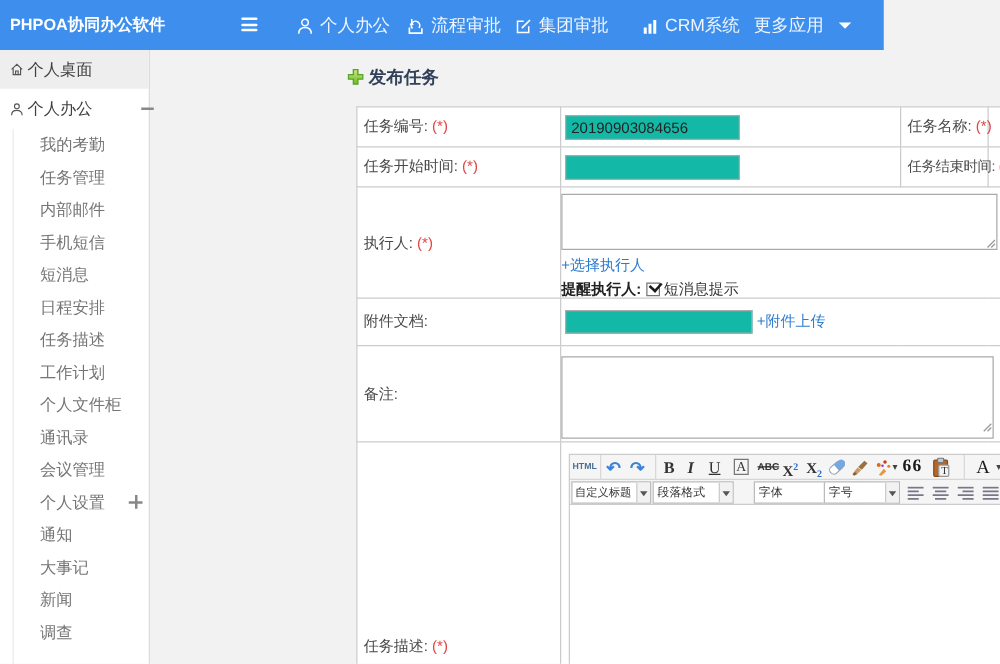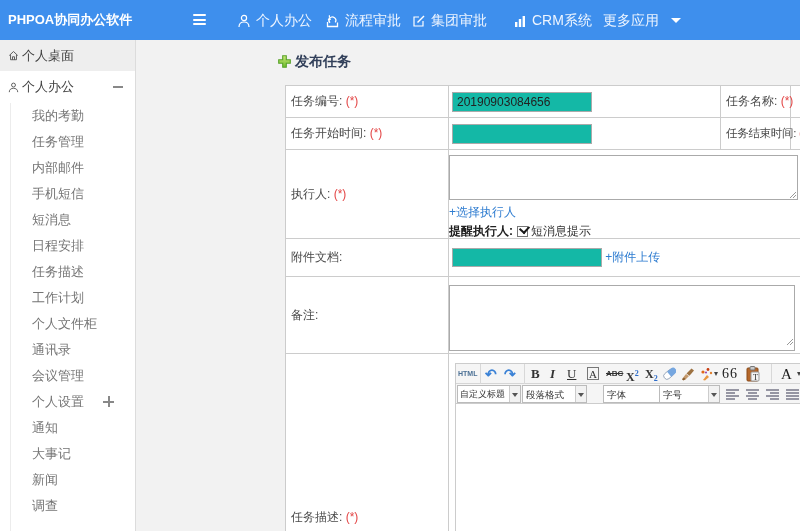--- a/index.html
+++ b/index.html
@@ -1,26 +1,26 @@
 <!DOCTYPE html>
 <html><head>
 <meta charset="utf-8">
 <style>
 * { margin:0; padding:0; box-sizing:border-box; }
 html,body { width:800px; height:531px; overflow:hidden; font-family:"Liberation Sans",sans-serif; background:#f2f2f2; }
 
-.hdr { position:absolute; left:0; top:0; width:800px; height:40px; background:#3e8fed; }
+.hdr { position:absolute; left:0; top:0; width:707px; height:40px; background:#3e8fed; }
 .logo { position:absolute; left:8px; top:0; height:40px; line-height:40px; color:#fff; font-size:13px; font-weight:bold; }
 .burger { position:absolute; left:193px; top:14px; width:13px; height:12px; }
 .burger i { display:block; height:2px; background:#fff; margin-bottom:2.5px; border-radius:1px; }
 .nav-item { position:absolute; top:0; height:40px; line-height:40px; color:#eef5ff; font-size:14px; white-space:nowrap; }
 .nav-item svg { vertical-align:-3px; margin-right:5px; }
 .caret { display:inline-block; margin-left:12px; width:0; height:0; border-left:5px solid transparent; border-right:5px solid transparent; border-top:5px solid #fff; vertical-align:2px; }
 
-.sidebar { position:absolute; left:0; top:40px; width:136px; height:491px; background:#fff; border-right:1px solid #dcdcdc; }
+.sidebar { position:absolute; left:0; top:40px; width:120px; height:491px; background:#fff; border-right:1px solid #dcdcdc; }
 .sb-top { height:31px; line-height:31px; background:#eeeeee; color:#404040; font-size:13px; padding-left:22px; position:relative; }
 .sb-par { height:32px; line-height:32px; color:#404040; font-size:13px; padding-left:22px; position:relative; }
 .sb-ico { position:absolute; left:8px; top:50%; margin-top:-5.5px; line-height:0; } .sb-ico svg { display:block; }
 .sb-minus { position:absolute; left:113px; top:15px; width:10px; height:1.6px; background:#888; }
 .sb-sub { position:relative; }
 .sb-sub:before { content:""; position:absolute; left:10px; top:0; bottom:-130px; width:1px; background:#ececec; }
 .sb-sub div { height:26px; line-height:26px; font-size:13px; color:#757575; padding-left:32px; position:relative; white-space:nowrap; }
 .sb-plus { position:absolute; left:103px; top:7px; width:11px; height:11px; }
 .sb-plus:before { content:""; position:absolute; left:0; top:5px; width:11px; height:1.6px; background:#888; }
 .sb-plus:after { content:""; position:absolute; left:5px; top:0; width:1.6px; height:11px; background:#888; }
@@ -196,21 +196,21 @@
                     <path d="M1 12.5 L3 10.5 L4.5 12 L2.5 13.5 Z" fill="#8a5f30"></path>
                   </svg></span>
             <span style="left:243px;top:3px;line-height:0"><svg width="15" height="14" viewBox="0 0 15 14">
                     <path d="M4 13 L8 8 L10 10 L6 13.5 Z" fill="#e8963e"></path>
                     <circle cx="4" cy="5" r="1.6" fill="#e06818"></circle>
                     <circle cx="9" cy="2.5" r="1.4" fill="#c83c10"></circle>
                     <circle cx="12" cy="6" r="1.2" fill="#e08030"></circle>
                     <circle cx="7" cy="5.5" r="1" fill="#903cb0"></circle>
                   </svg></span>
             <span style="left:258px;font-size:8px;color:#444">▾</span>
-            <span style="left:266px;font-weight:normal;font-size:14px;color:#1a1a1a;font-family:'Liberation Serif',serif;letter-spacing:1px">66</span>
+            <span style="left:266px;font-weight:bold;font-size:14px;color:#1a1a1a;font-family:'Liberation Serif',serif;letter-spacing:1px">66</span>
             <span style="left:289px;top:2px;line-height:0"><svg width="16" height="16" viewBox="0 0 16 16">
                     <rect x="2" y="2" width="11" height="13" rx="1" fill="#b5672a" stroke="#8a4a18"></rect>
                     <rect x="5" y="0.5" width="5" height="3.5" rx="1" fill="#c9c9c9" stroke="#777"></rect>
                     <rect x="6" y="6" width="8" height="9" rx="1" fill="#f3f3f3" stroke="#999"></rect>
                     <text x="8" y="13.5" font-size="8.5" fill="#333" font-family="Liberation Serif">T</text>
                   </svg></span>
             <span class="tsep" style="left:315px"></span>
             <span style="left:325px;font-size:15px;font-family:'Liberation Serif',serif;color:#1a1a1a">A</span>
             <span style="left:341px;font-size:8px;color:#444">▾</span>
           </div>

